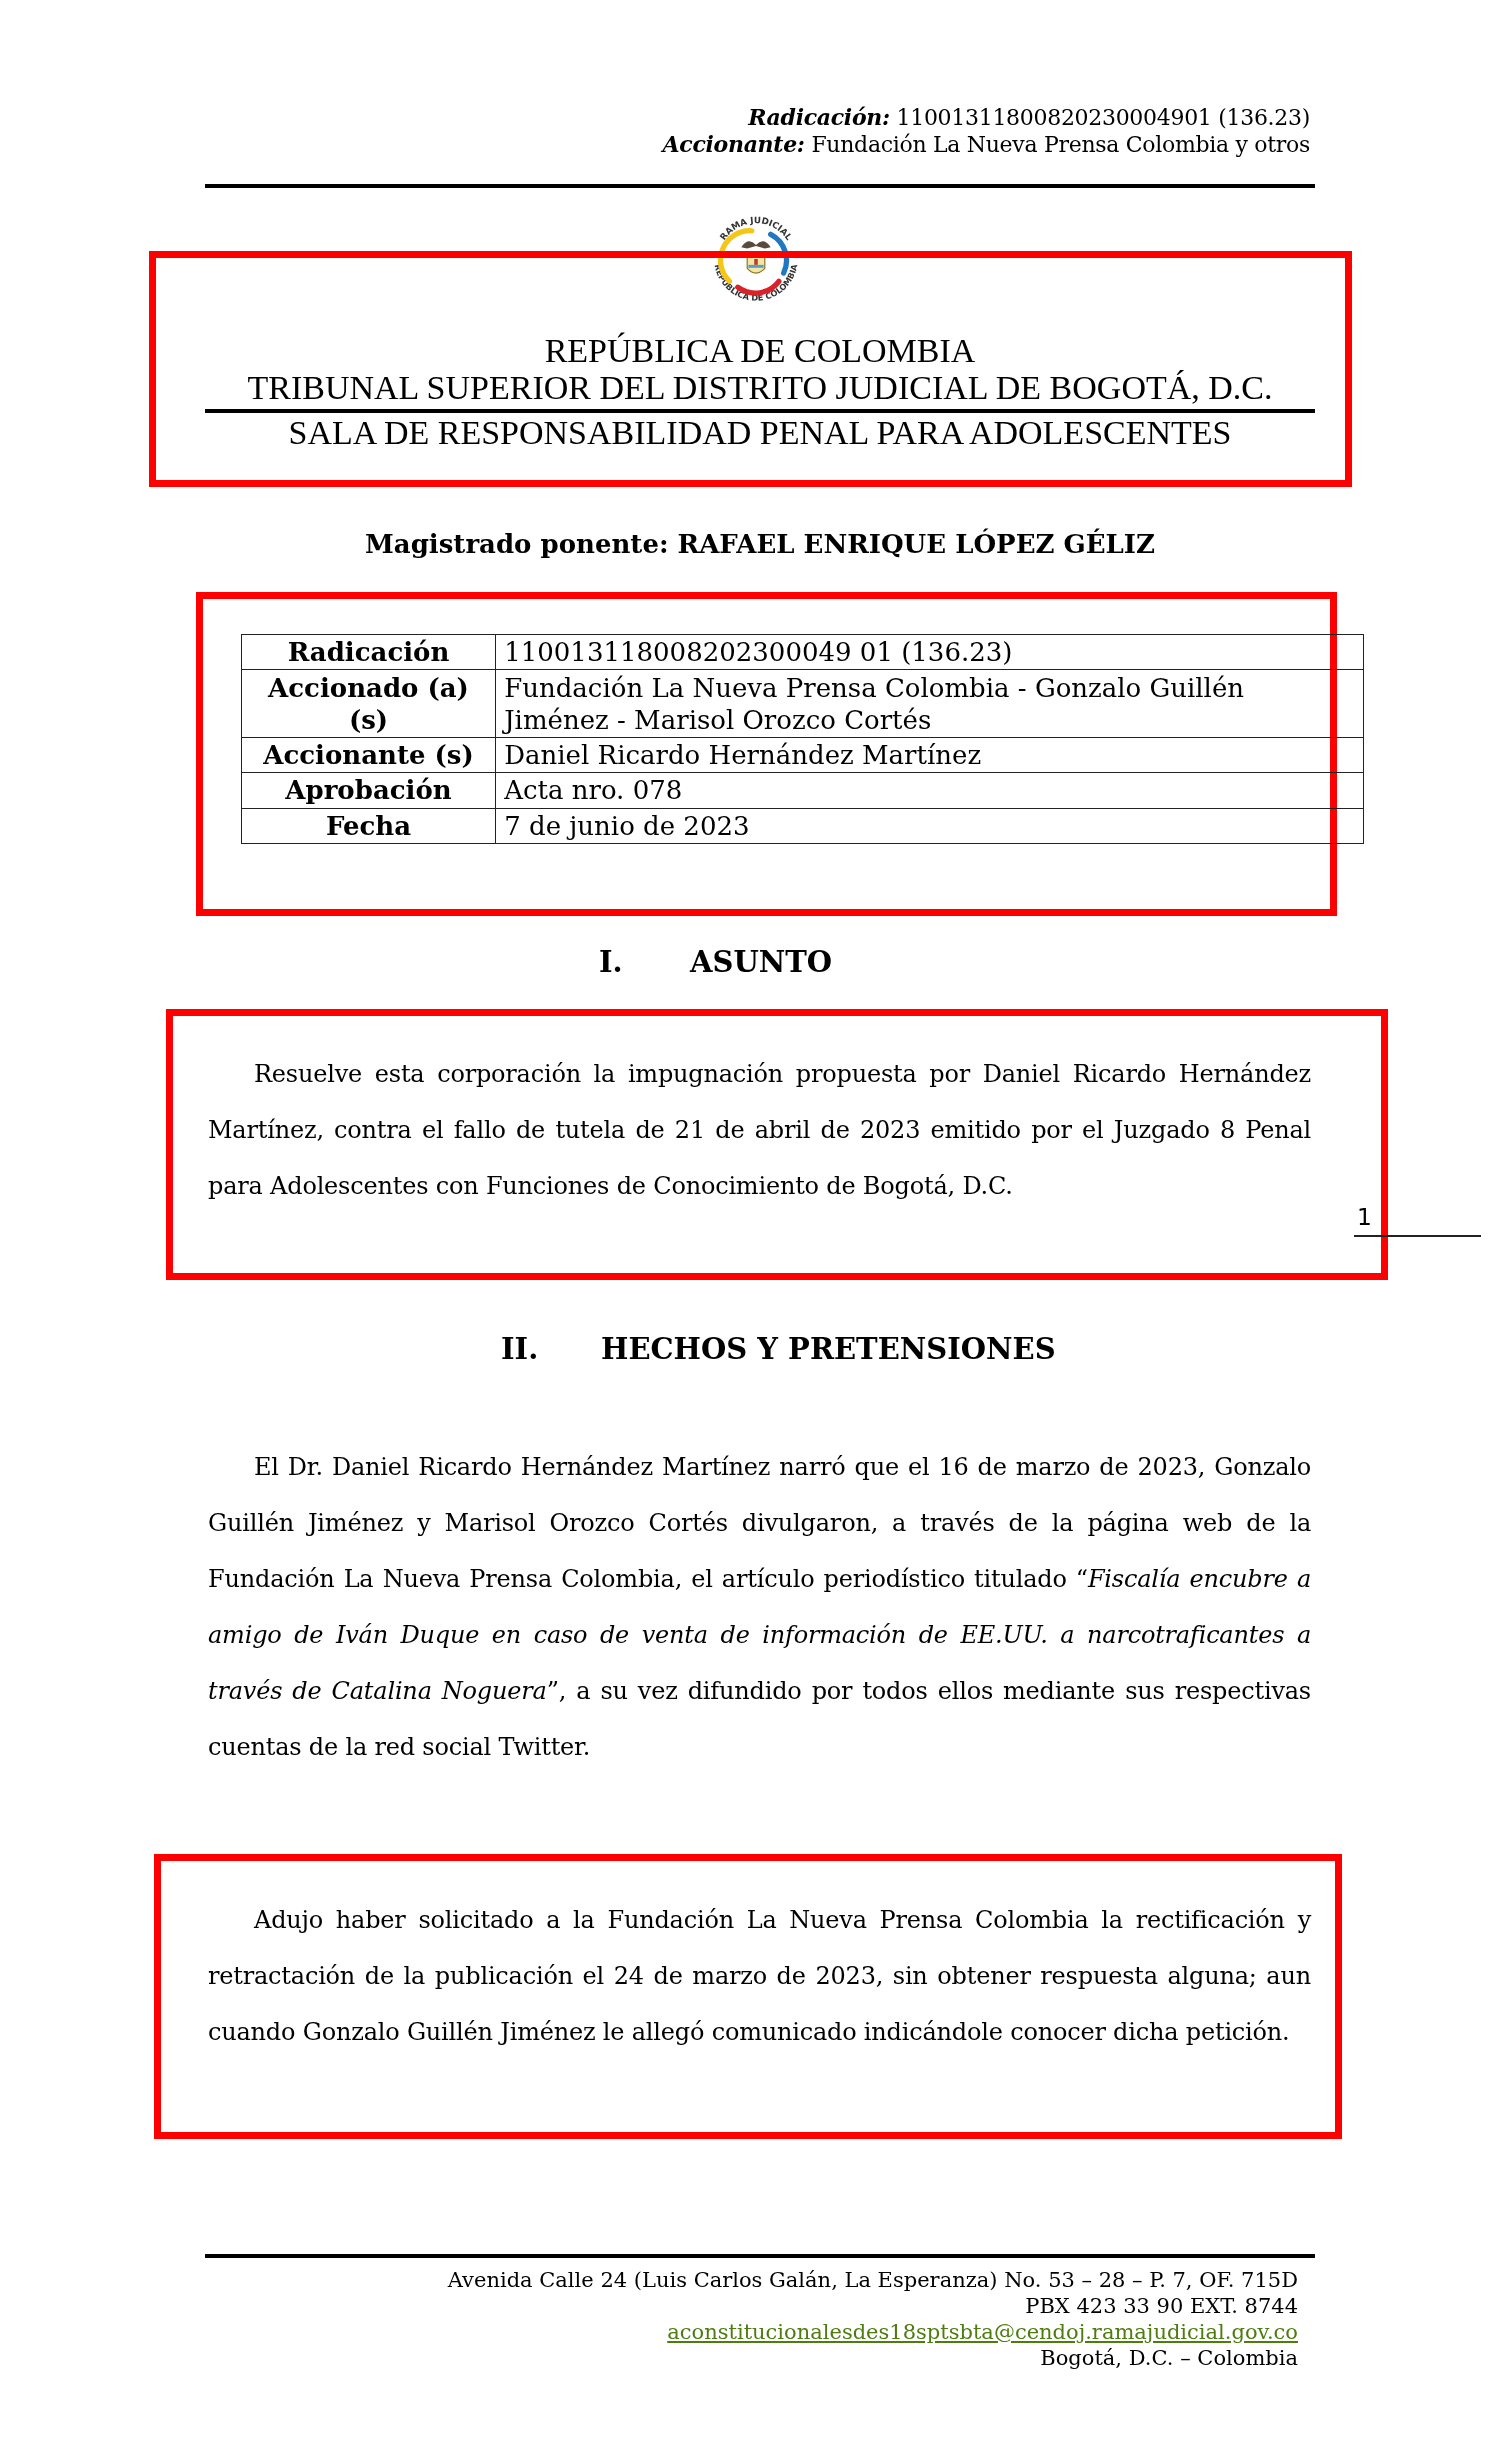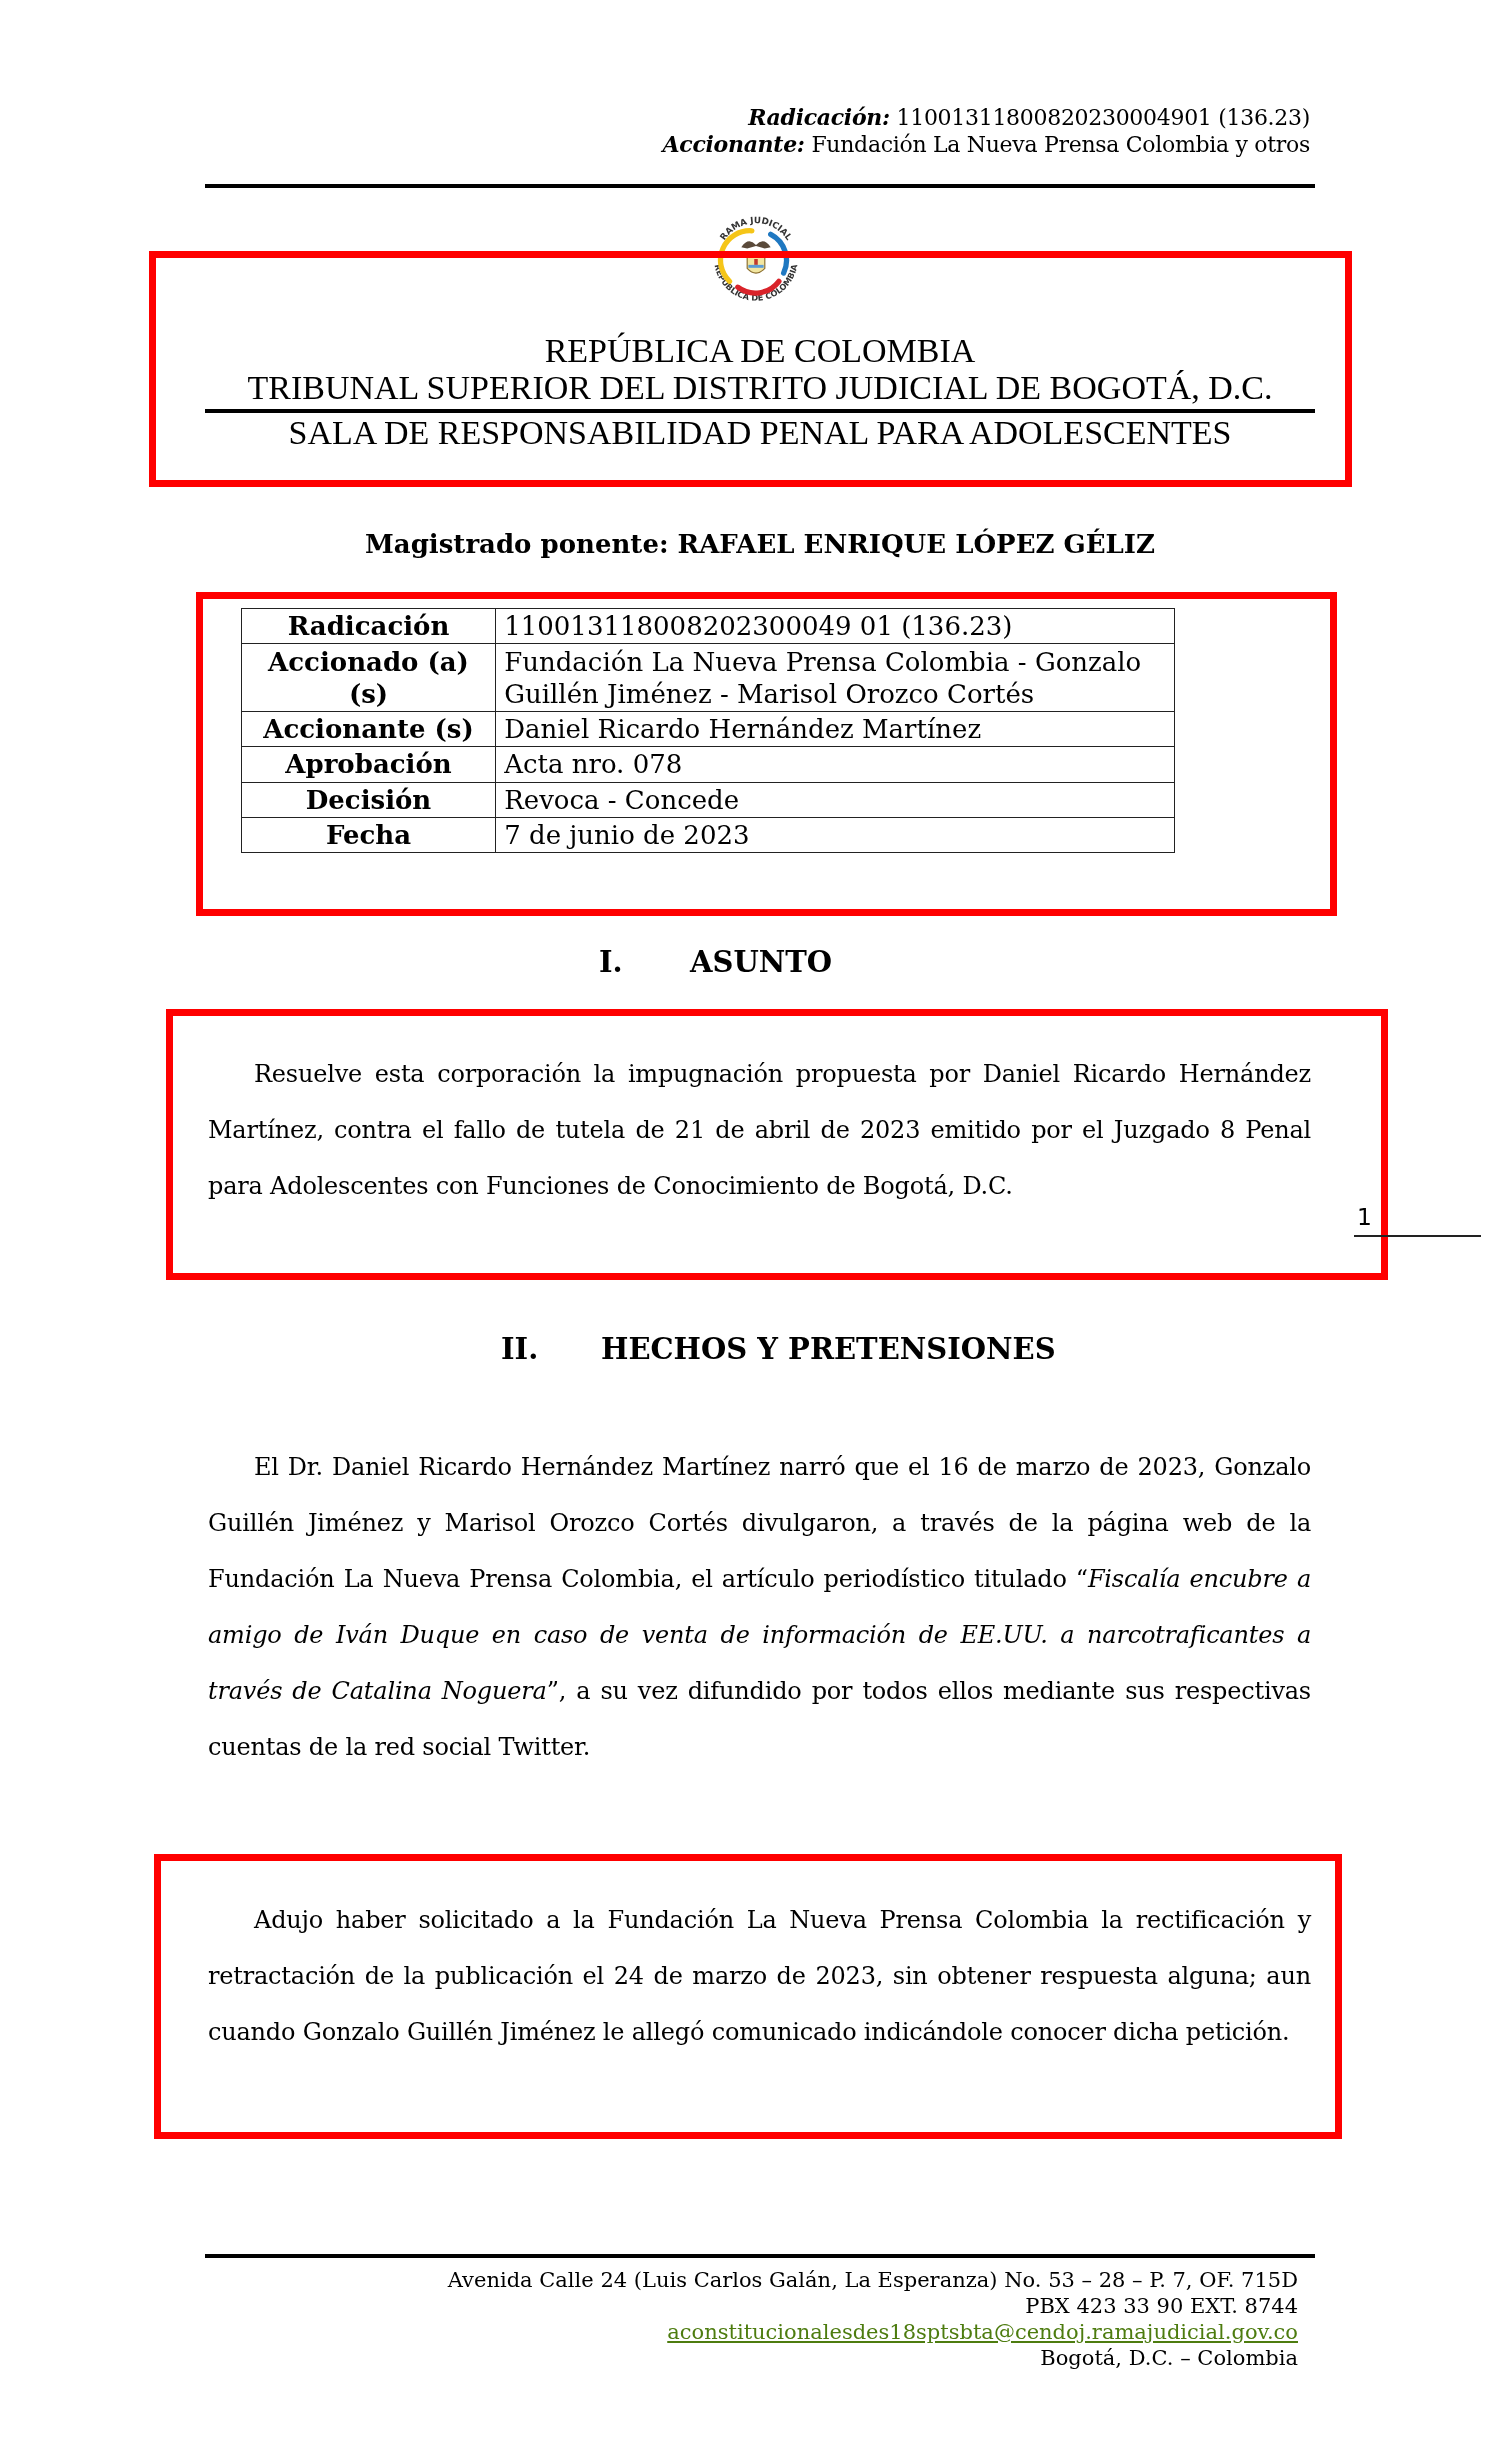--- a/index.html
+++ b/index.html
@@ -19,21 +19,21 @@
   
   .inst { position: absolute; left: 205px; width: 1110px; text-align: center;
           font-family: "Liberation Serif", "DejaVu Serif", serif; font-size: 34px; line-height: 38px; }
 
   .red-box { position: absolute; border: 7px solid #ff0000; box-sizing: border-box; }
 
   .ponente { position: absolute; left: 205px; width: 1110px; top: 525px; text-align: center;
              font-weight: bold; font-size: 26px; line-height: 38px; }
 
   
-  table.meta { position: absolute; left: 241px; top: 608px; width: 934px;
+  table.meta { position: absolute; left: 241px; top: 634px; width: 1123px;
                border-collapse: collapse; font-size: 26px; line-height: 32px; }
   table.meta td { border: 1.8px solid #222; padding: 1.2px 8.2px; vertical-align: top; }
   table.meta td.k { width: 246px; text-align: center; font-weight: bold; padding: 1.2px 3.5px; }
 
   .heading { position: absolute; font-weight: bold; font-size: 29px; line-height: 35px; white-space: pre; }
 
   .para { position: absolute; left: 208px; width: 1103px; font-size: 24px; line-height: 56px;
           text-align: justify; text-indent: 46px; letter-spacing: -0.2px; }
   .para i { font-style: italic; }
 
@@ -107,24 +107,20 @@
   </tr>
   <tr>
     <td class="k">Accionante (s)</td>
     <td>Daniel Ricardo Hernández Martínez</td>
   </tr>
   <tr>
     <td class="k">Aprobación</td>
     <td>Acta nro. 078</td>
   </tr>
   <tr>
-    <td class="k">Decisión</td>
-    <td>Revoca - Concede</td>
-  </tr>
-  <tr>
     <td class="k">Fecha</td>
     <td>7 de junio de 2023</td>
   </tr>
 </tbody>
   </table>
 
 <div class="heading" style="left:599px; top:945px;">I.</div>
 <div class="heading" style="left:690px; top:945px;">ASUNTO</div>
 
 <div class="red-box" style="left:166px; top:1009px; width:1222px; height:271px;"></div>

